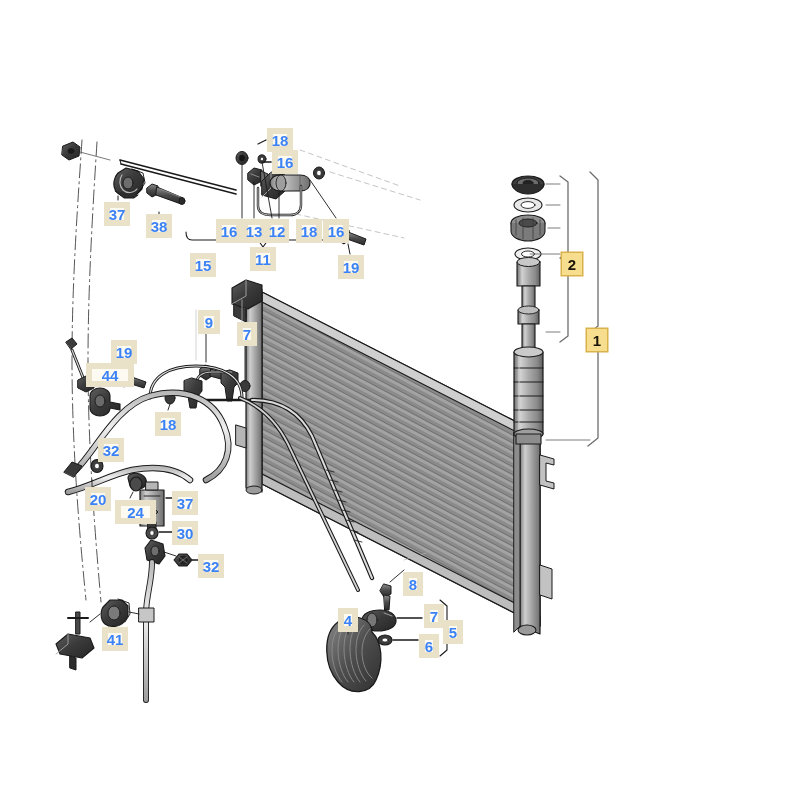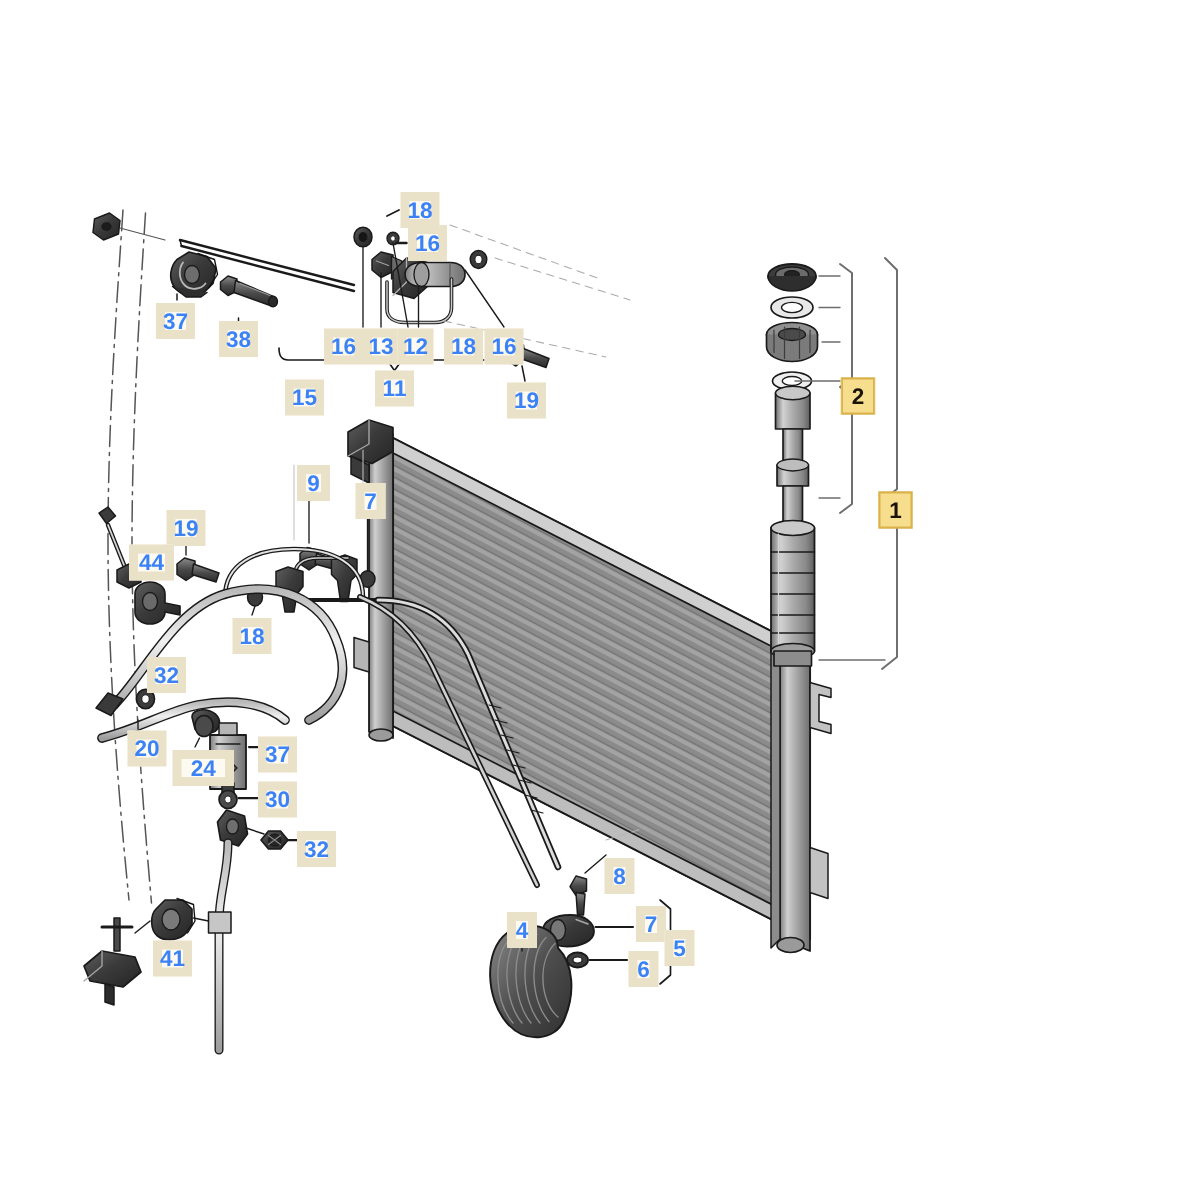--- a/index.html
+++ b/index.html
@@ -480,21 +480,21 @@
   <div class="callout plain" style="left:267px; top:128px; width:26px; height:24px; font-size:15px;">18</div>
 
   <div class="callout plain" style="left:338px; top:255px; width:26px; height:24px; font-size:15px;">19</div>
 
   <div class="callout plain" style="left:198px; top:310px; width:22px; height:24px; font-size:15px;">9</div>
 
   <div class="callout plain" style="left:237px; top:322px; width:20px; height:24px; font-size:15px;">7</div>
 
   <div class="callout plain" style="left:111px; top:340px; width:26px; height:24px; font-size:15px;">19</div>
 
-  <div class="callout plain" style="left:86px; top:363px; width:30px; height:24px; font-size:15px;">44</div>
+  <div class="callout plain" style="left:86px; top:363px; width:48px; height:24px; font-size:15px;">44</div>
 
   <div class="callout plain" style="left:155px; top:412px; width:26px; height:24px; font-size:15px;">18</div>
 
   <div class="callout plain" style="left:98px; top:438px; width:26px; height:24px; font-size:15px;">32</div>
 
   <div class="callout plain" style="left:85px; top:487px; width:26px; height:24px; font-size:15px;">20</div>
 
   <div class="callout plain" style="left:115px; top:500px; width:41px; height:24px; font-size:15px;">24</div>
 
   <div class="callout plain" style="left:172px; top:491px; width:26px; height:24px; font-size:15px;">37</div>

